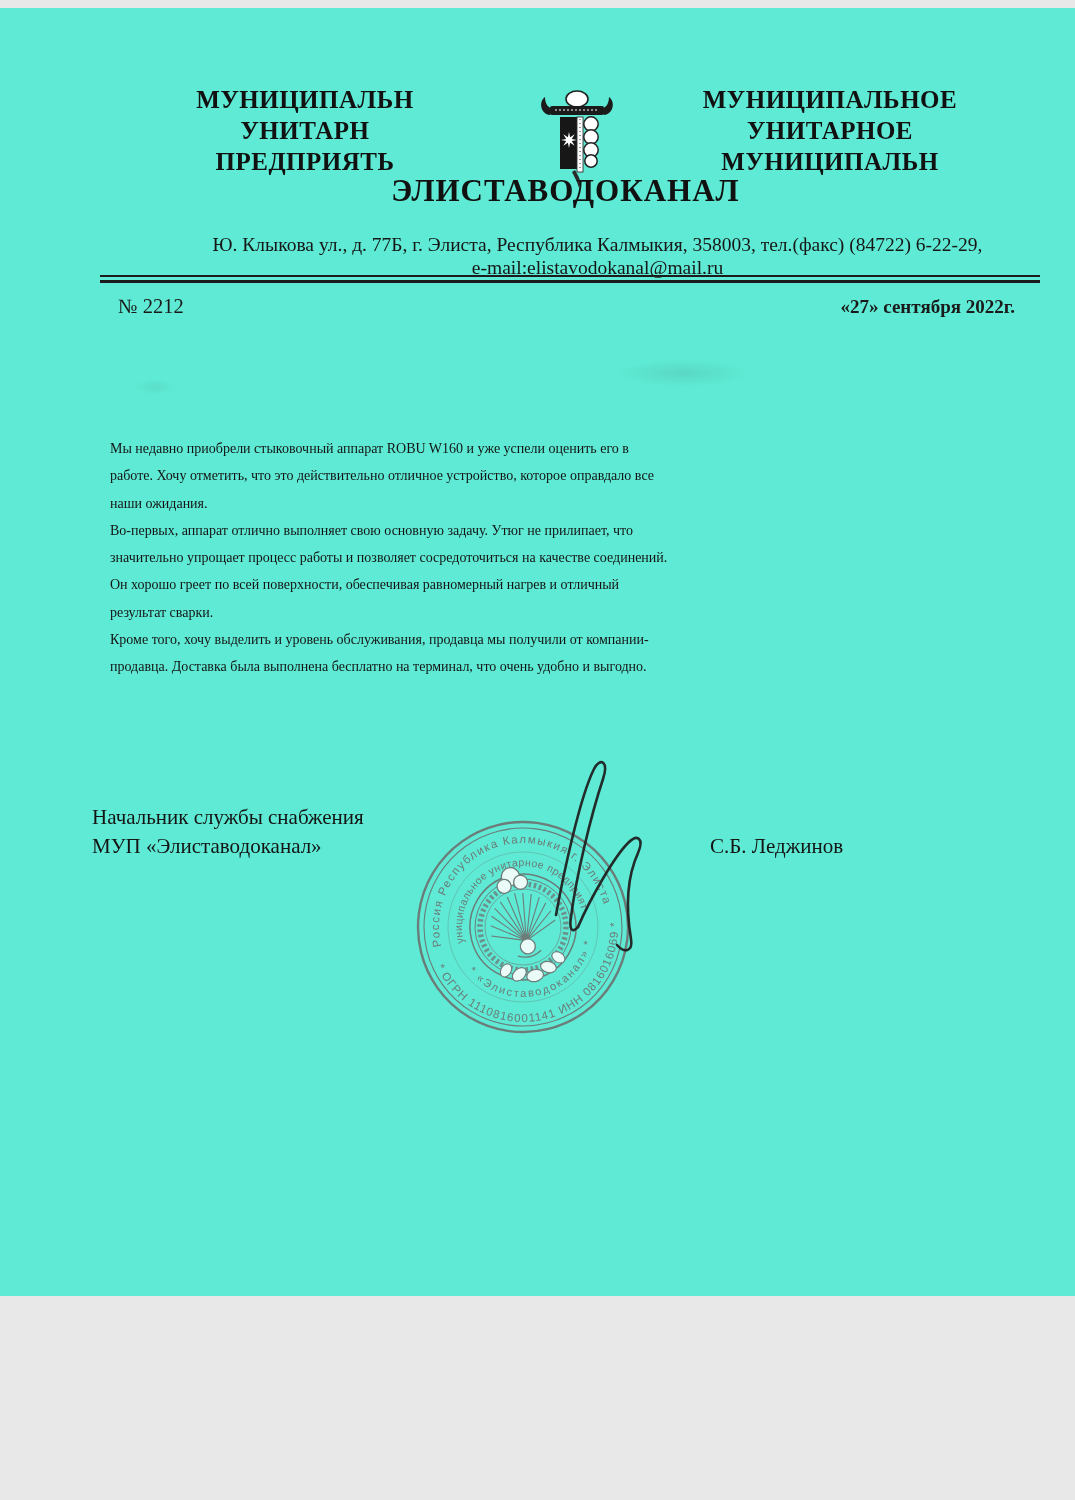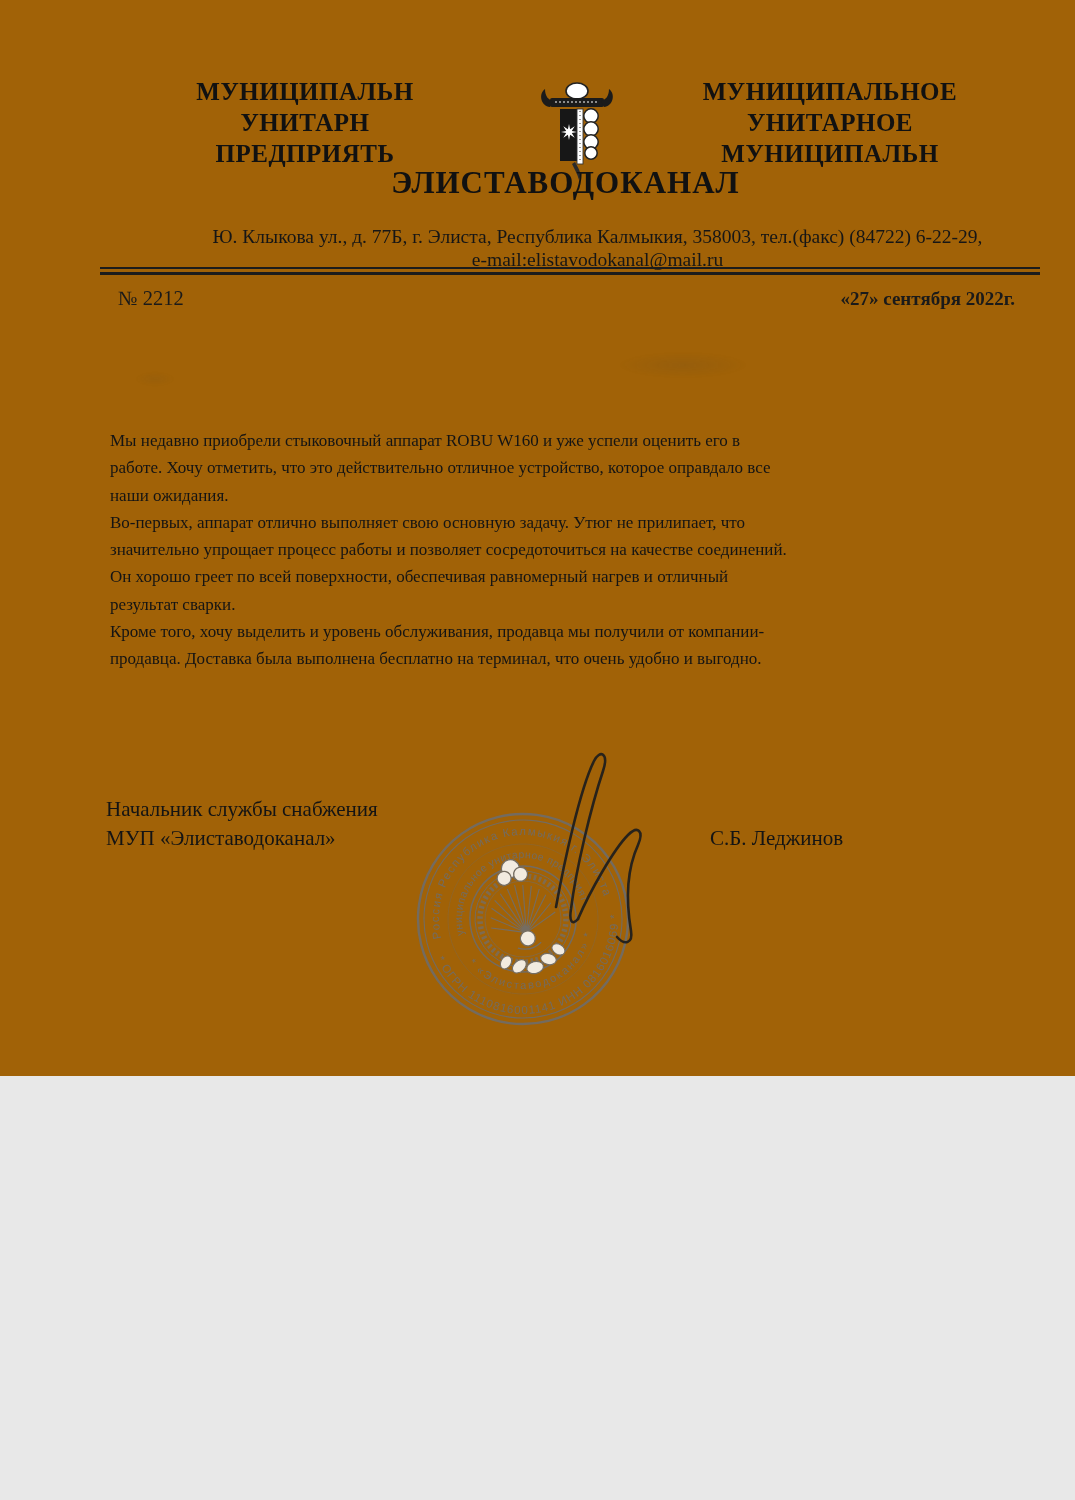--- a/index.html
+++ b/index.html
@@ -1,18 +1,18 @@
 <!DOCTYPE html>
 <html><head>
 <meta charset="utf-8">
 <style>
   html,body{margin:0;padding:0;background:#e8e8e8;}
   .page{
-    position:relative;width:1075px;height:1076px;margin:0 auto;
-    background:#a16207;overflow:hidden;
+    position:relative;width:1075px;height:1288px;margin:8px auto;
+    background:#5eead4;overflow:hidden;
     font-family:"Liberation Serif", serif;color:#1a1a1a;
   }
   .abs{position:absolute;}
   .hdr-block{
     font-weight:bold;font-size:25px;line-height:31px;text-align:center;
     letter-spacing:0.5px;color:#111;
   }
   .org-title{
     left:56px;right:0;top:165px;text-align:center;
     font-weight:bold;font-size:31px;letter-spacing:1px;color:#111;
@@ -26,25 +26,25 @@
     font-size:19.5px;color:#161616;
   }
   .rule{
     left:100px;top:267px;width:940px;height:3px;
     border-top:2px solid #1c1c1c;border-bottom:3px solid #1c1c1c;
   }
   .ref-no{left:118px;top:287px;font-size:20.5px;}
   .ref-date{right:60px;top:288px;font-size:19px;font-weight:bold;}
   .body-text{
     left:110px;top:427px;width:930px;
-    font-size:17px;line-height:27.3px;color:#141414;
+    font-size:14px;line-height:27.3px;color:#141414;
   }
   .body-text p{margin:0;}
   .sig-block{
-    left:106px;top:795px;font-size:21px;line-height:28.5px;color:#141414;
+    left:92px;top:795px;font-size:21px;line-height:28.5px;color:#141414;
   }
   .sig-name{left:710px;top:826px;font-size:21px;color:#141414;}
   .stamp-wrap{left:410px;top:806px;width:226px;height:226px;z-index:2;}
   .autograph{left:528px;top:745px;width:165px;height:212px;z-index:3;}
   .logo{left:537px;top:80px;width:80px;height:102px;}
   .smudge{
     left:618px;top:352px;width:130px;height:26px;border-radius:50%;
     background:radial-gradient(ellipse at center, rgba(60,60,60,0.10), rgba(60,60,60,0) 70%);
     filter:blur(1px);
   }

